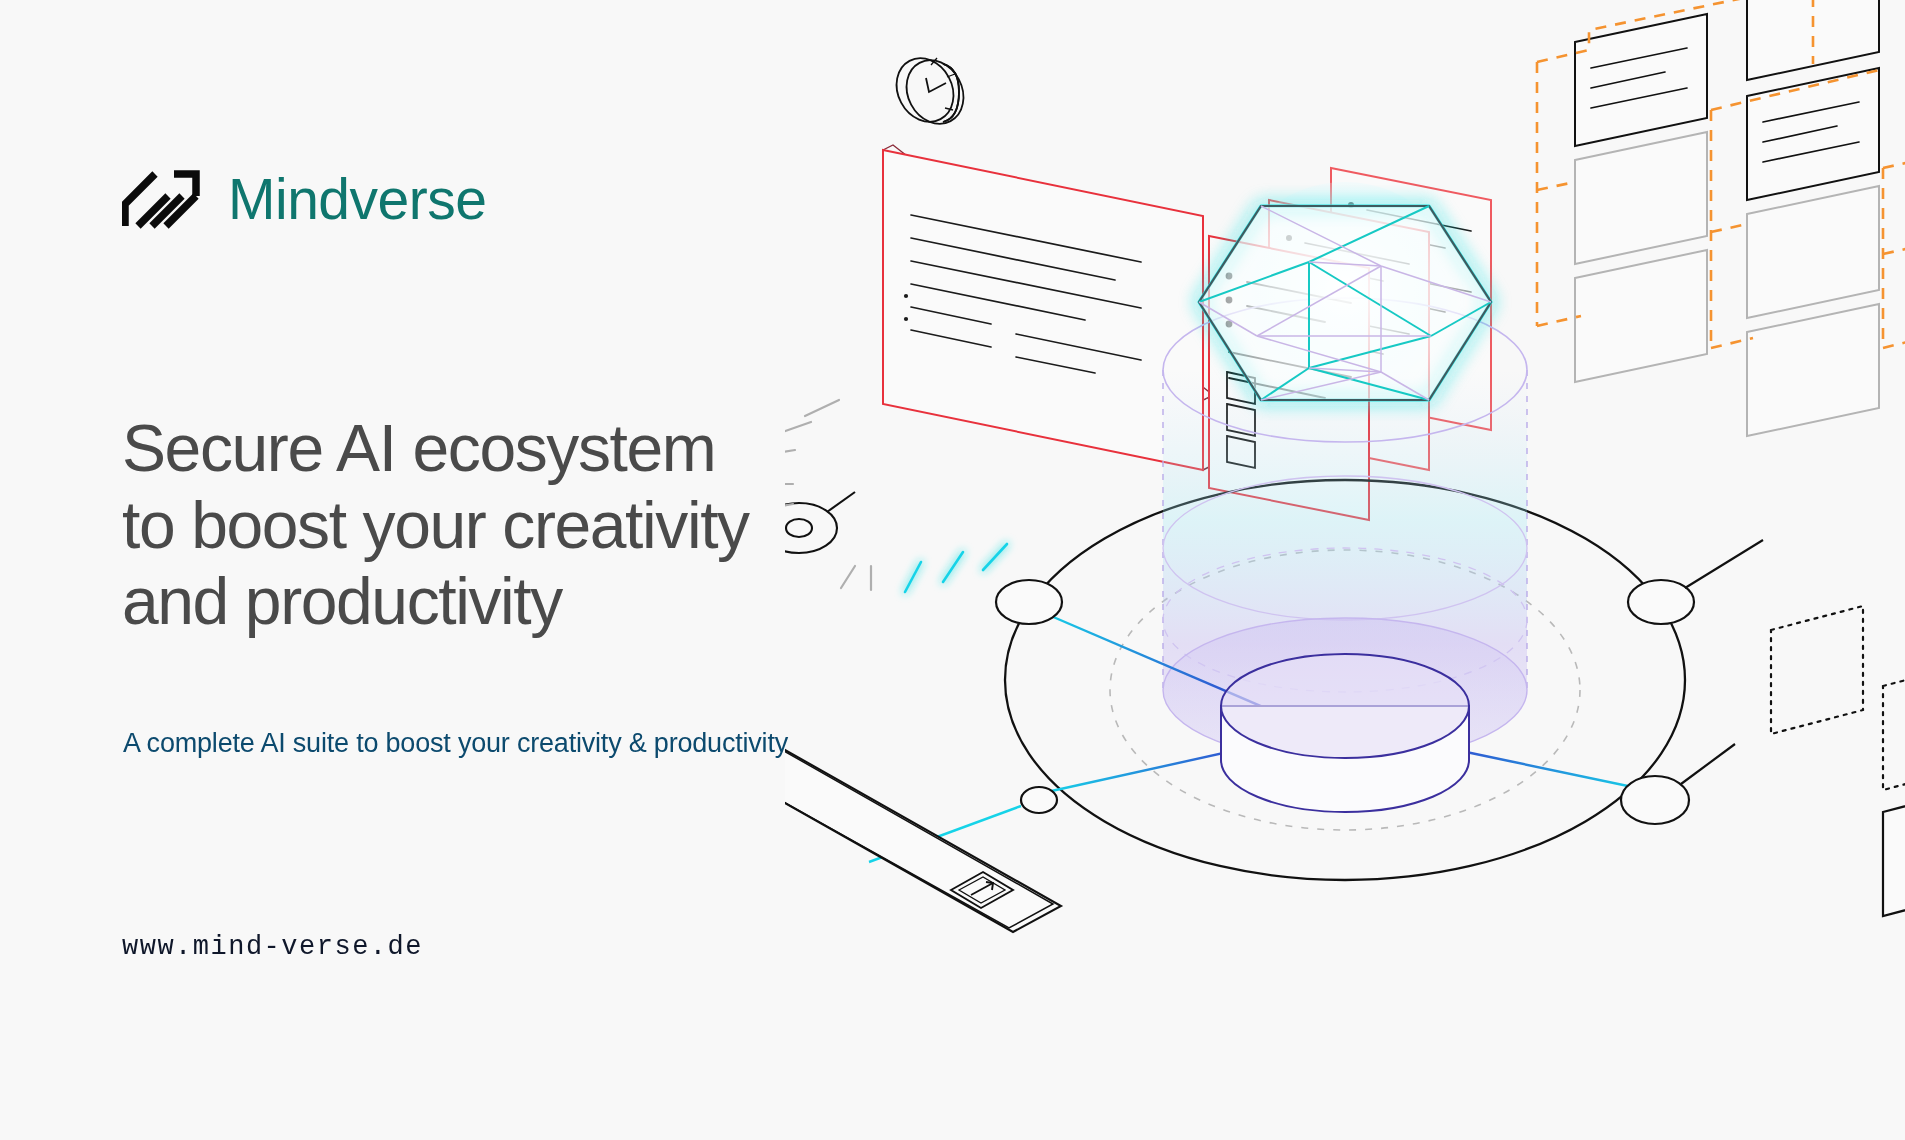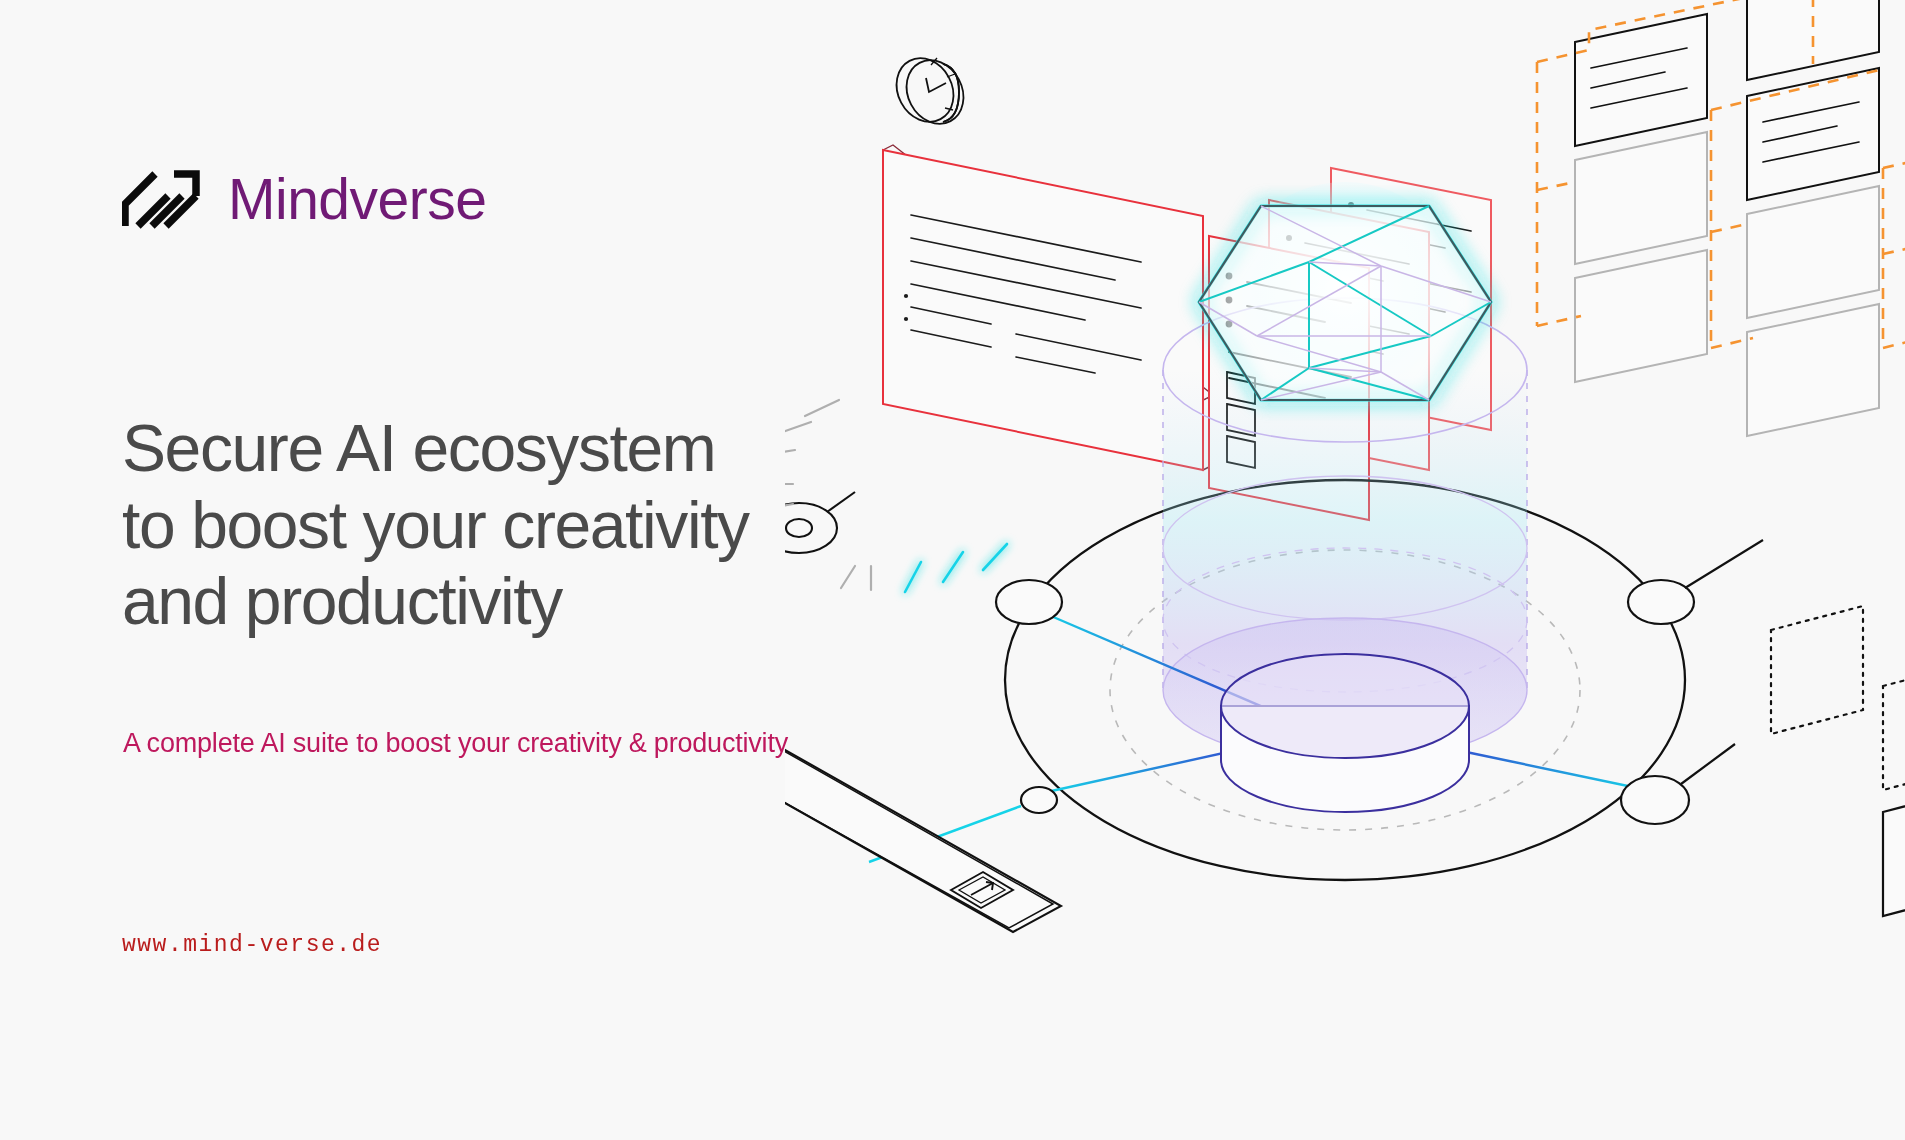--- a/index.html
+++ b/index.html
@@ -16,21 +16,21 @@
   #brand {
     position:absolute;
     left:122px; top:168px;
     display:flex; align-items:center; gap:28px;
   }
   #brand-mark { width:78px; height:62px; display:block; }
   #brand-name {
     font-size:57px;
     font-weight:400;
     letter-spacing:-0.5px;
-    color:#701a75;
+    color:#0f766e;
     line-height:1;
     white-space:nowrap;
   }
 
   
   #headline {
     position:absolute;
     left:122px; top:410px;
     font-size:66px;
     font-weight:300;
@@ -39,32 +39,32 @@
     color:#4A4A4A;
     white-space:pre-line;
     z-index:5;
   }
   #subheadline {
     position:absolute;
     left:123px; top:728px;
     font-size:27px;
     font-weight:400;
     letter-spacing:-0.2px;
-    color:#be185d;
+    color:#0c4a6e;
     white-space:nowrap;
     z-index:5;
     text-align:center;
   }
   #weburl {
     position:absolute;
     left:122px; top:932px;
     font-family:"Liberation Mono", "DejaVu Sans Mono", monospace;
-    font-size:23px;
+    font-size:27px;
     letter-spacing:1.5px;
-    color:#b91c1c;
+    color:#0f172a;
     white-space:nowrap;
     z-index:5;
   }
 
   
   #illustration {
     position:absolute;
     right:0; top:0;
     width:1120px; height:1140px;
     pointer-events:none;

